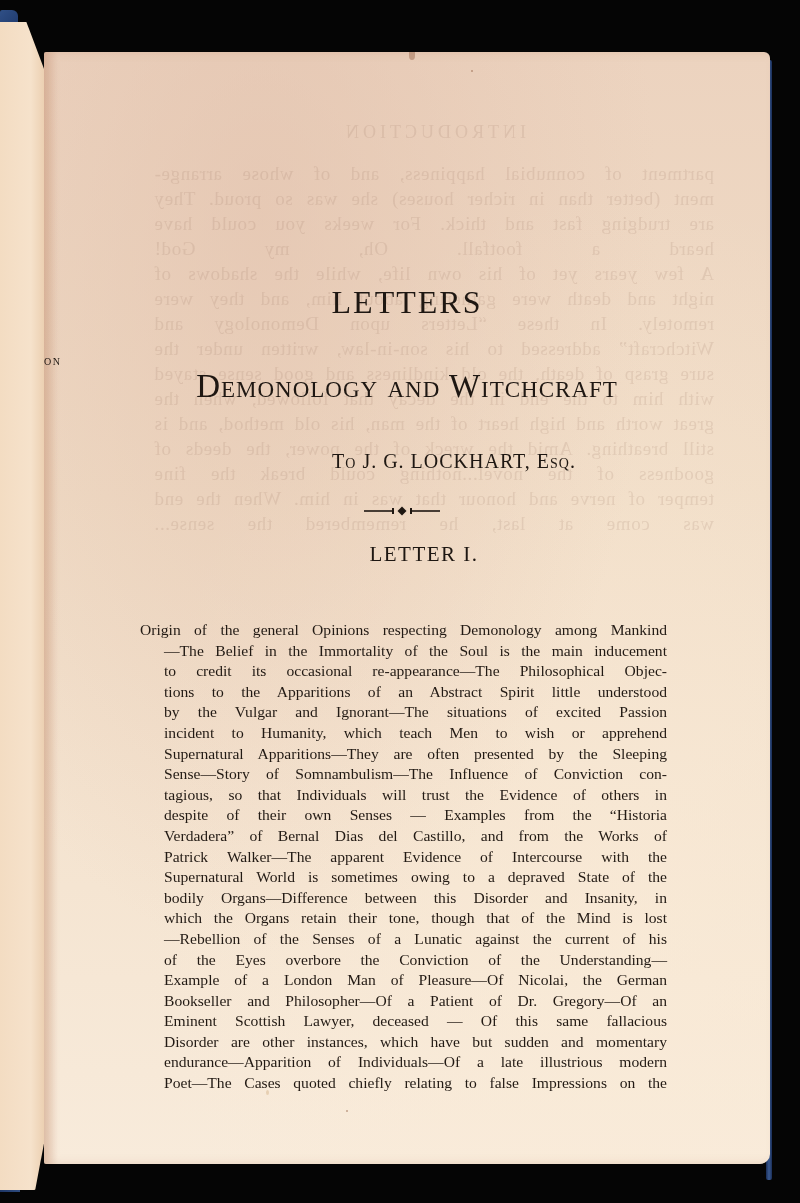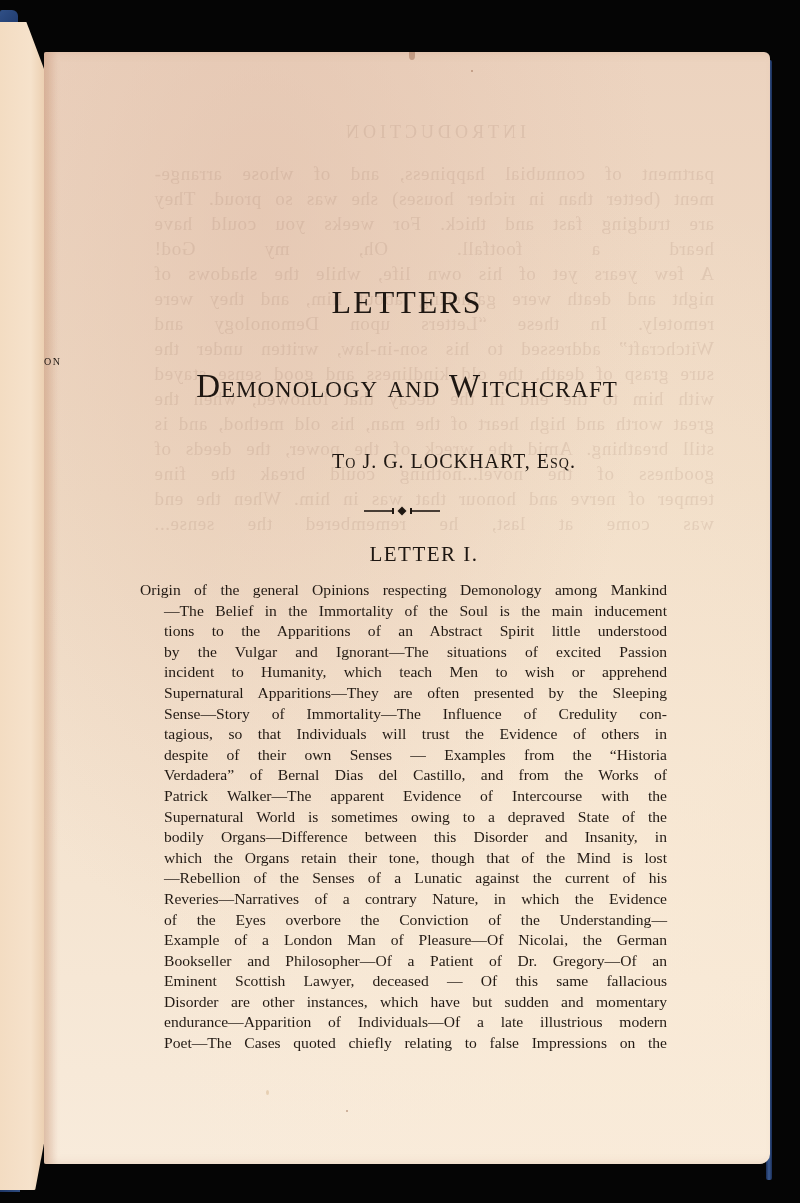--- a/index.html
+++ b/index.html
@@ -151,20 +151,21 @@
     .summary .line {
       display: block;
       white-space: nowrap;
       text-align: justify;
       text-align-last: justify;
       padding-left: 24px;
     }
     .summary .line.first {
       padding-left: 0;
       margin-left: 0;
+      margin-top: 40px;
     }
     .summary .line.last-visible {
       text-align-last: justify;
     }
     .speck {
       position: absolute;
       border-radius: 50%;
       background: rgba(140,90,60,0.5);
     }
   </style>
@@ -215,34 +216,34 @@
       <polygon points="40,1.5 44.5,6 40,10.5 35.5,6" fill="#1e1712"></polygon>
       <rect x="48" y="3" width="2" height="6" fill="#1e1712"></rect>
       <line x1="48" y1="6" x2="78" y2="6" stroke="#1e1712" stroke-width="1.6"></line>
     </svg>
 
     <div class="letter-heading ink">LETTER I.</div>
 
     <div class="summary ink">
       <span class="line first">Origin of the general Opinions respecting Demonology among Mankind</span>
       <span class="line">—The Belief in the Immortality of the Soul is the main inducement</span>
+      <span class="line">to credit its occasional re-appearance—The Philosophical Objec-</span>
       <span class="line">tions to the Apparitions of an Abstract Spirit little understood</span>
       <span class="line">by the Vulgar and Ignorant—The situations of excited Passion</span>
       <span class="line">incident to Humanity, which teach Men to wish or apprehend</span>
       <span class="line">Supernatural Apparitions—They are often presented by the Sleeping</span>
-      <span class="line">Sense—Story of Immortality—The Influence of Credulity con-</span>
+      <span class="line">Sense—Story of Somnambulism—The Influence of Conviction con-</span>
       <span class="line">tagious, so that Individuals will trust the Evidence of others in</span>
       <span class="line">despite of their own Senses — Examples from the “Historia</span>
       <span class="line">Verdadera” of Bernal Dias del Castillo, and from the Works of</span>
       <span class="line">Patrick Walker—The apparent Evidence of Intercourse with the</span>
       <span class="line">Supernatural World is sometimes owing to a depraved State of the</span>
       <span class="line">bodily Organs—Difference between this Disorder and Insanity, in</span>
       <span class="line">which the Organs retain their tone, though that of the Mind is lost</span>
       <span class="line">—Rebellion of the Senses of a Lunatic against the current of his</span>
-      <span class="line">Reveries—Narratives of a contrary Nature, in which the Evidence</span>
       <span class="line">of the Eyes overbore the Conviction of the Understanding—</span>
       <span class="line">Example of a London Man of Pleasure—Of Nicolai, the German</span>
       <span class="line">Bookseller and Philosopher—Of a Patient of Dr. Gregory—Of an</span>
       <span class="line">Eminent Scottish Lawyer, deceased — Of this same fallacious</span>
       <span class="line">Disorder are other instances, which have but sudden and momentary</span>
       <span class="line">endurance—Apparition of Individuals—Of a late illustrious modern</span>
       <span class="line last-visible">Poet—The Cases quoted chiefly relating to false Impressions on the</span>
     </div>
 
     <div class="speck" style="left:365px; top:0px; width:6px; height:8px; border-radius:0 0 50% 50%; background:rgba(150,100,70,0.45);"></div>

